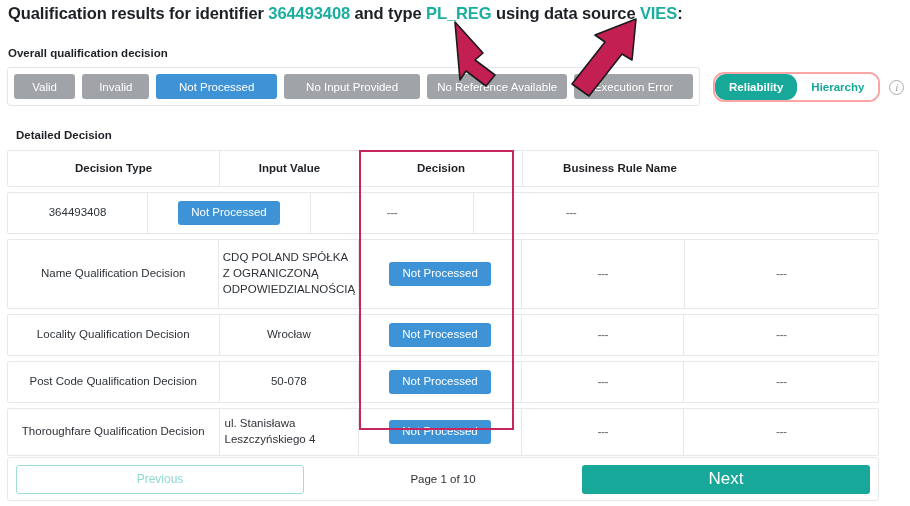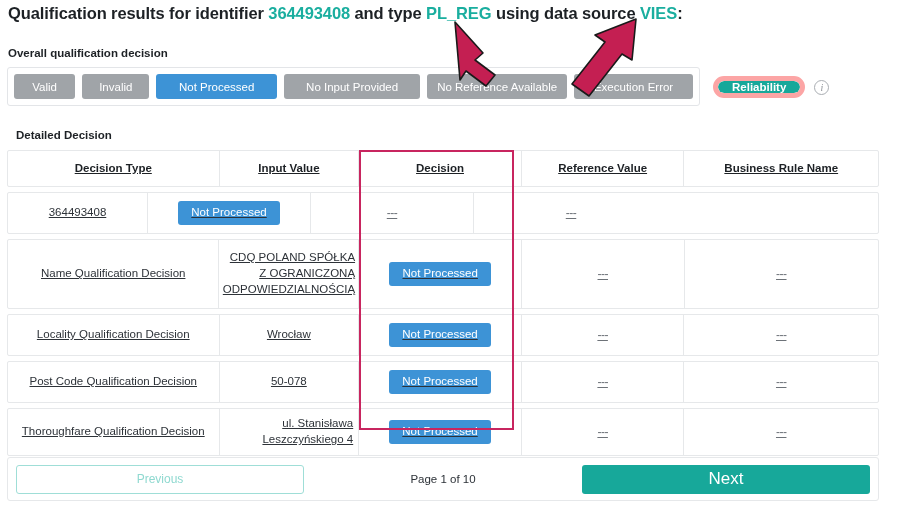--- a/index.html
+++ b/index.html
@@ -83,27 +83,26 @@
   .toggle-wrap {
     position: absolute;
     left: 713px;
     top: 76px;
     height: 22px;
     display: flex;
     align-items: center;
   }
   .toggle {
     display: flex;
-    height: 22px;
+    height: 30px;
     border-radius: 11px;
-    border: 5px solid #fca5a5;
+    border: 2px solid #fca5a5;
     overflow: hidden;
     background: #ffffff;
     box-sizing: border-box;
-    flex-direction: column;
   }
   .toggle-opt {
     display: flex;
     align-items: center;
     justify-content: center;
     font-size: 11.5px;
     font-weight: bold;
     padding: 0 14px;
     cursor: pointer;
     user-select: none;
@@ -141,27 +140,26 @@
     border-radius: 2px;
     background: #ffffff;
     box-sizing: border-box;
     margin-bottom: 5px;
   }
   .trow.header { height: 37px; }
   .tcell {
     display: flex;
     align-items: center;
     justify-content: center;
-    text-align: right;
+    text-align: left;
     font-size: 11.5px;
     box-sizing: border-box;
     border-right: 1px solid #e6e8ea;
     padding: 3px 5px;
     line-height: 1.38;
-    text-decoration: underline;
   }
   .tcell:last-child { border-right: none; }
   .trow.header .tcell { font-weight: bold; color: #1d2125; }
   .c1 { width: 212px; }
   .c2 { width: 140px; }
   .c3 { width: 163px; }
   .c4 { width: 163px; }
   .c5 { width: 194px; }
 
   .r-identifier { height: 42px; }
@@ -288,21 +286,20 @@
 </div>
 
 <div class="section-label" id="detailed-label">Detailed Decision</div>
 
 <div class="table">
 
   <div class="trow header">
     <div class="tcell c1">Decision Type</div>
     <div class="tcell c2">Input Value</div>
     <div class="tcell c3">Decision</div>
-    <div class="tcell c4">Reference Value</div>
     <div class="tcell c5">Business Rule Name</div>
   </div>
 
   <div class="trow r-identifier">
     <div class="tcell c2">364493408</div>
     <div class="tcell c3">
       <span class="decision-btn">Not Processed</span>
     </div>
     <div class="tcell c4 dash">---</div>
     <div class="tcell c5 dash">---</div>

